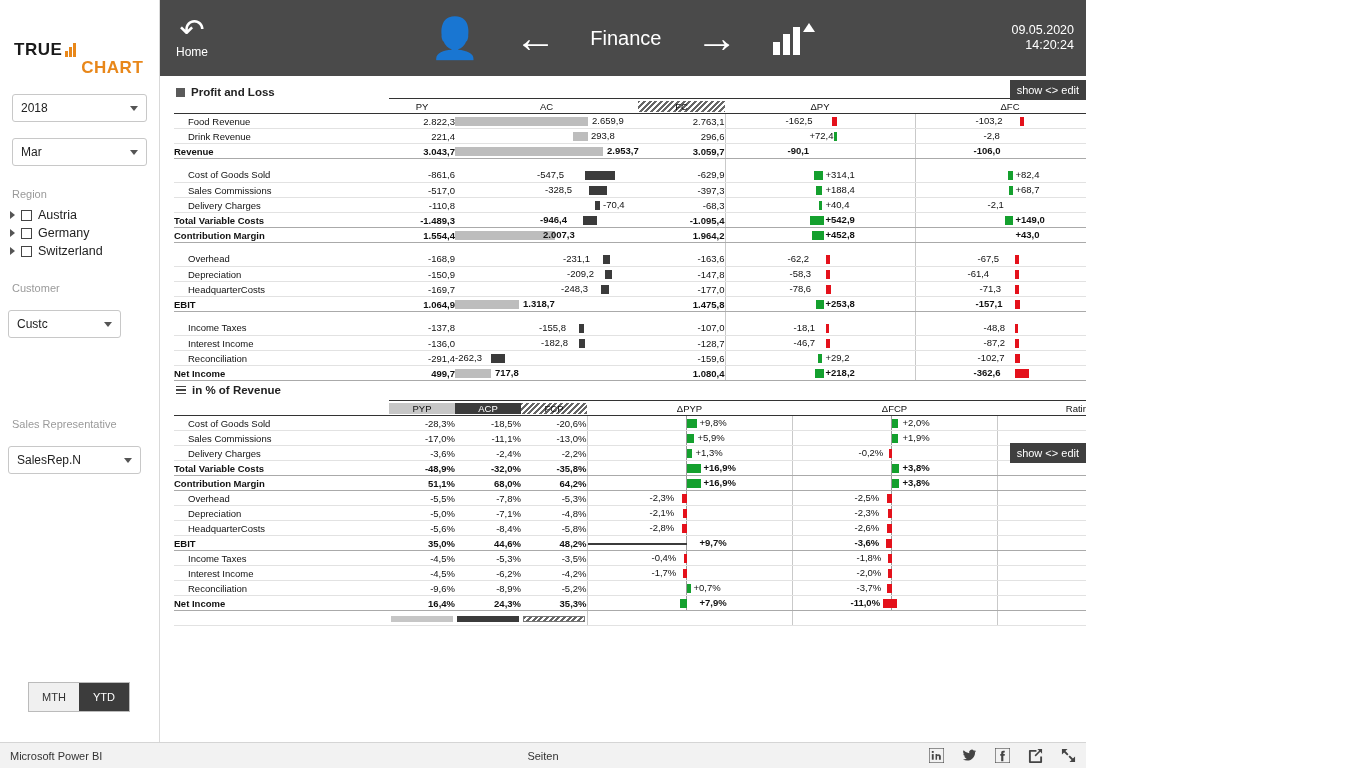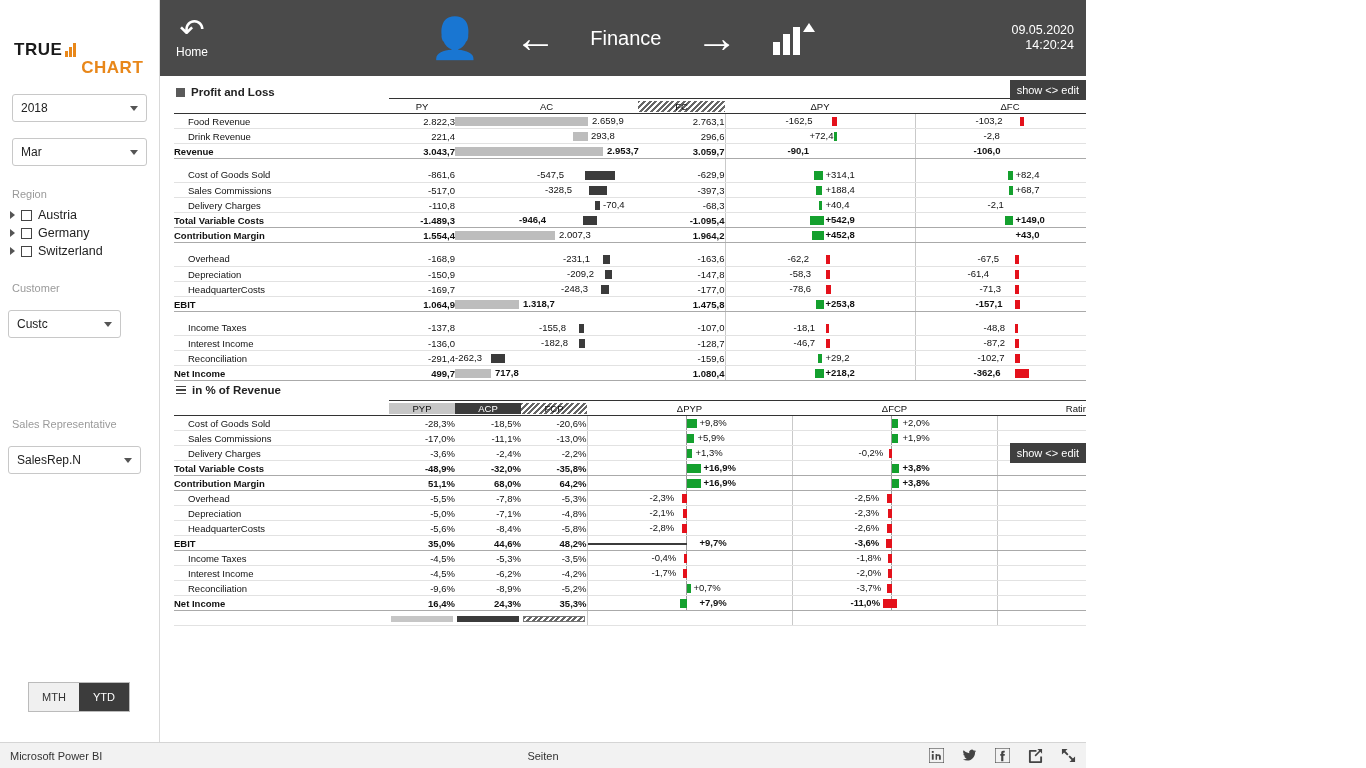--- a/index.html
+++ b/index.html
@@ -519,42 +519,42 @@
               <div class="barlabel" style="left:72px;">-2,1</div>
             </td>
             <td class="vline"></td>
             <td class="vline"></td>
           </tr>
 
           <tr class="rowline bold">
             <td class="label">Total Variable Costs</td>
             <td class="num">-1.489,3</td>
             <td class="barcell">
-              <div class="barlabel" style="left:64px;font-weight:bold;">-946,4</div>
+              <div class="barlabel" style="left:85px;font-weight:bold;">-946,4</div>
               <div class="bar dark" style="left:128px;width:14px;"></div>
             </td>
             <td class="num">-1.095,4</td>
             <td class="barcell vline">
               <div class="bar green" style="left:84px;width:14px;"></div>
               <div class="barlabel" style="left:100px;font-weight:bold;">+542,9</div>
             </td>
             <td class="barcell vline">
               <div class="bar green" style="left:89px;width:8px;"></div>
               <div class="barlabel" style="left:100px;font-weight:bold;">+149,0</div>
             </td>
             <td class="vline"></td>
             <td class="vline"></td>
           </tr>
 
           <tr class="rowline bold">
             <td class="label">Contribution Margin</td>
             <td class="num">1.554,4</td>
             <td class="barcell">
               <div class="bar gray" style="left:0px;width:100px;"></div>
-              <div class="barlabel" style="left:104px;font-weight:normal;">2.007,3</div>
+              <div class="barlabel" style="left:88px;font-weight:bold;">2.007,3</div>
             </td>
             <td class="num">1.964,2</td>
             <td class="barcell vline">
               <div class="bar green" style="left:86px;width:12px;"></div>
               <div class="barlabel" style="left:100px;font-weight:bold;">+452,8</div>
             </td>
             <td class="barcell vline">
               <div class="barlabel" style="left:100px;font-weight:bold;">+43,0</div>
             </td>
             <td class="vline"></td>

